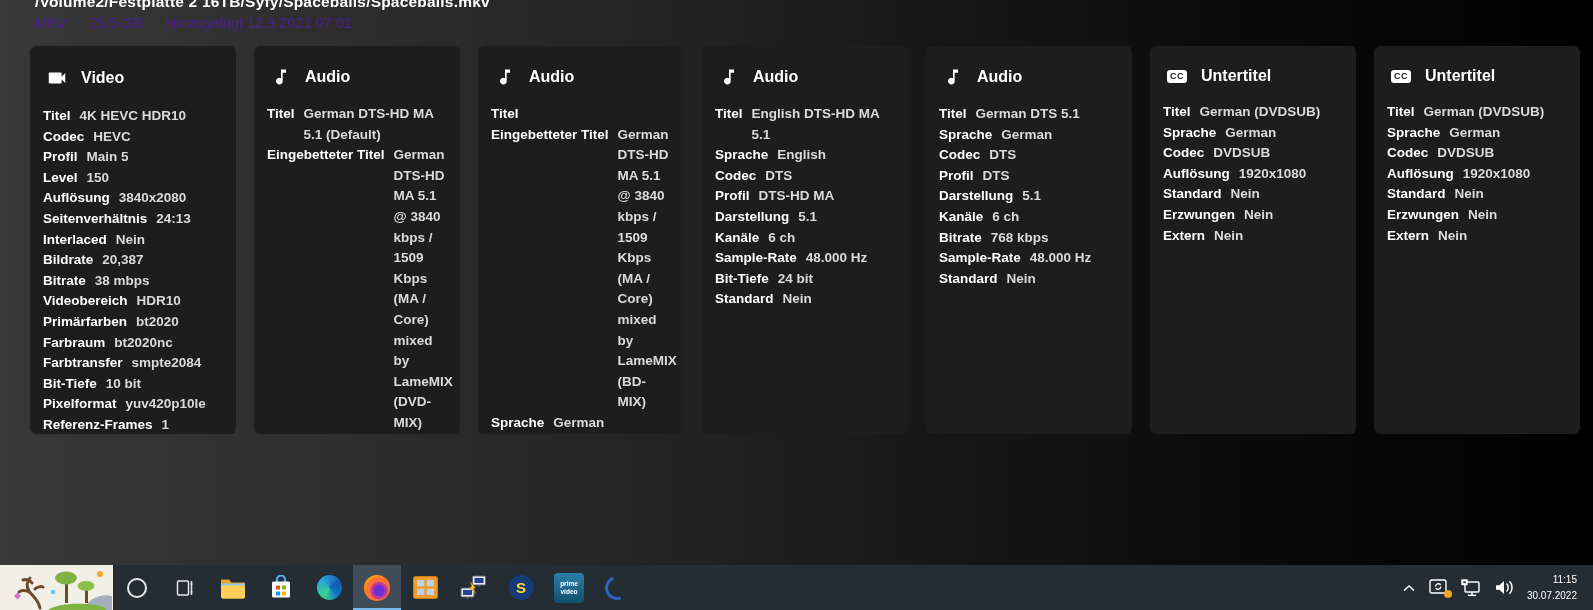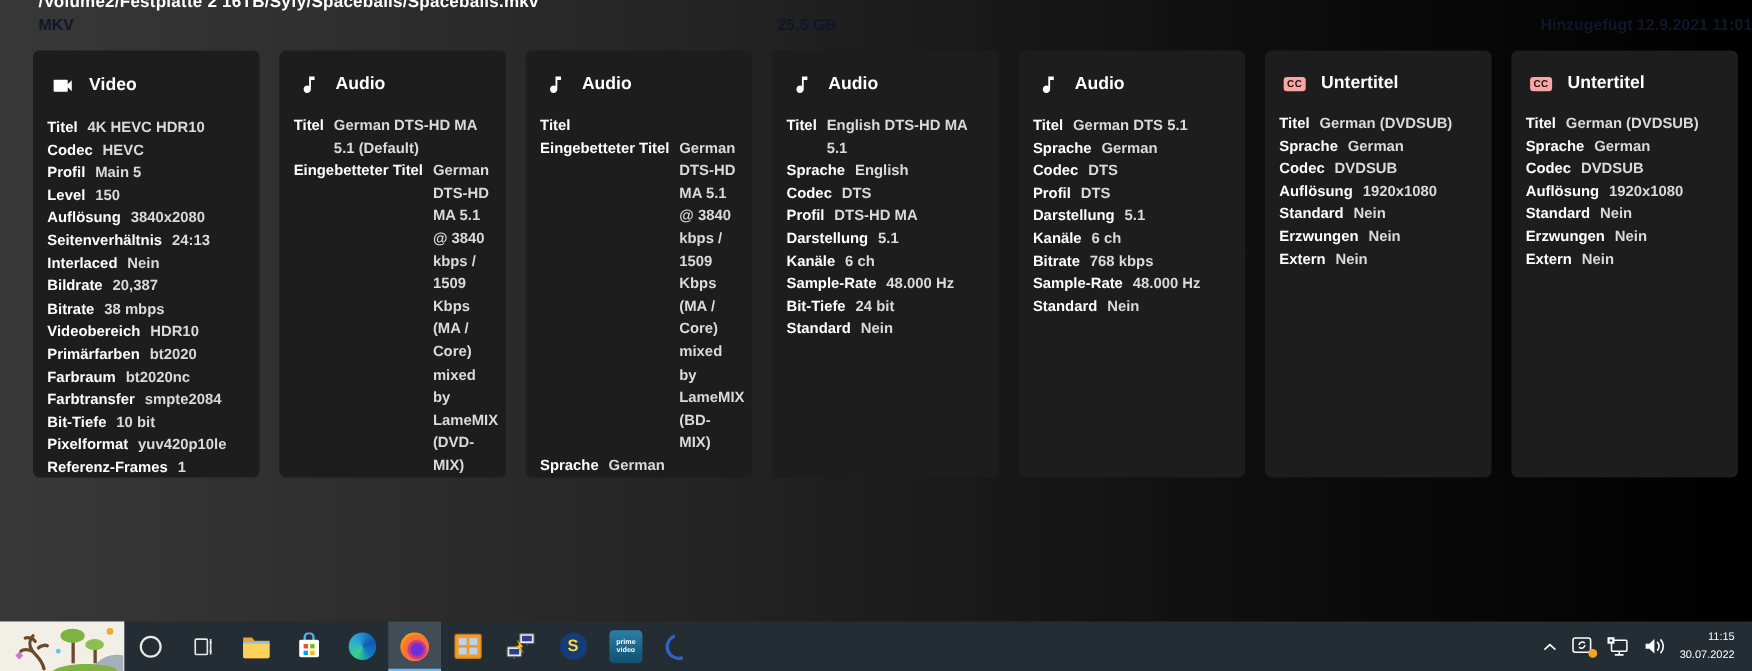--- a/index.html
+++ b/index.html
@@ -6,32 +6,32 @@
   body{
     width:1593px;height:610px;overflow:hidden;position:relative;
     background:linear-gradient(to right,#383838 0%,#242424 40%,#0a0a0a 78%,#000 100%);
     font-family:"Liberation Sans","DejaVu Sans",sans-serif;
     color:#fff;
     -webkit-font-smoothing:antialiased;
   }
   
   .file-header{padding-left:35px;margin-top:-7px;}
   .file-path{font-size:15.5px;font-weight:600;color:#fff;letter-spacing:.2px;}
-  .file-meta{margin-top:4px;font-size:14.5px;font-weight:700;color:#0f172a;display:flex;gap:23px;justify-content:space-between;}
+  .file-meta{margin-top:4px;font-size:14.5px;font-weight:400;color:#4c1d95;display:flex;gap:23px;}
   
   .cards{display:flex;gap:18px;padding:0 30px;margin-top:15px;align-items:stretch;}
   .card{
     flex:0 0 auto;width:206px;height:388px;box-sizing:border-box;
     background:#1d1d1d;border-radius:6px;padding:12px 13px;
     overflow:hidden;
   }
   .card-header{display:flex;align-items:center;gap:13px;margin:9px 0 17px 3px;}
   .card-icon{display:flex;align-items:center;justify-content:center;width:22px;}
   .card-title{font-size:16px;font-weight:700;color:#fff;}
-  .cc-badge{background:#fca5a5;color:#141414;font-size:9px;font-weight:700;padding:2px 3px;border-radius:3px;letter-spacing:.5px;line-height:1;}
+  .cc-badge{background:#ffffff;color:#141414;font-size:9px;font-weight:700;padding:2px 3px;border-radius:3px;letter-spacing:.5px;line-height:1;}
   .row{display:flex;font-size:13.5px;line-height:20.6px;}
   .row-label{font-weight:700;color:#fff;margin-right:9px;white-space:nowrap;}
   .row-value{color:#dadada;flex:1;min-width:0;font-weight:bold;}
   
   .taskbar{
     position:absolute;left:0;right:0;bottom:0;height:45px;
     background:#232d33;display:flex;align-items:stretch;z-index:5;
   }
   .start-thumb{width:113px;background:#f1efe6;overflow:hidden;flex:0 0 auto;cursor:pointer;}
   .tb-icon{width:48px;display:flex;align-items:center;justify-content:center;cursor:pointer;flex:0 0 auto;}
@@ -57,21 +57,21 @@
     padding:0 16px 0 6px;display:flex;flex-direction:column;justify-content:center;cursor:pointer;}
 </style>
 </head>
 <body>
 
 <div class="file-header">
   <div class="file-path">/Volume2/Festplatte 2 16TB/Syfy/Spaceballs/Spaceballs.mkv</div>
   <div class="file-meta">
     <span>MKV</span>
     <span>25,5 GB</span>
-    <span>Hinzugefügt 12.9.2021 11:01</span>
+    <span>Hinzugefügt 12.9.2021 07:01</span>
   </div>
 </div>
 
 <div class="cards">
     <div class="card">
     <div class="card-header">
       <span class="card-icon">
           <svg width="22" height="22" viewBox="0 0 24 24" fill="#fff">
             <path d="M17 10.5V7c0-.55-.45-1-1-1H4c-.55 0-1 .45-1 1v10c0 .55.45 1 1 1h12c.55 0 1-.45 1-1v-3.5l4 4v-11l-4 4z"></path>
           </svg>

